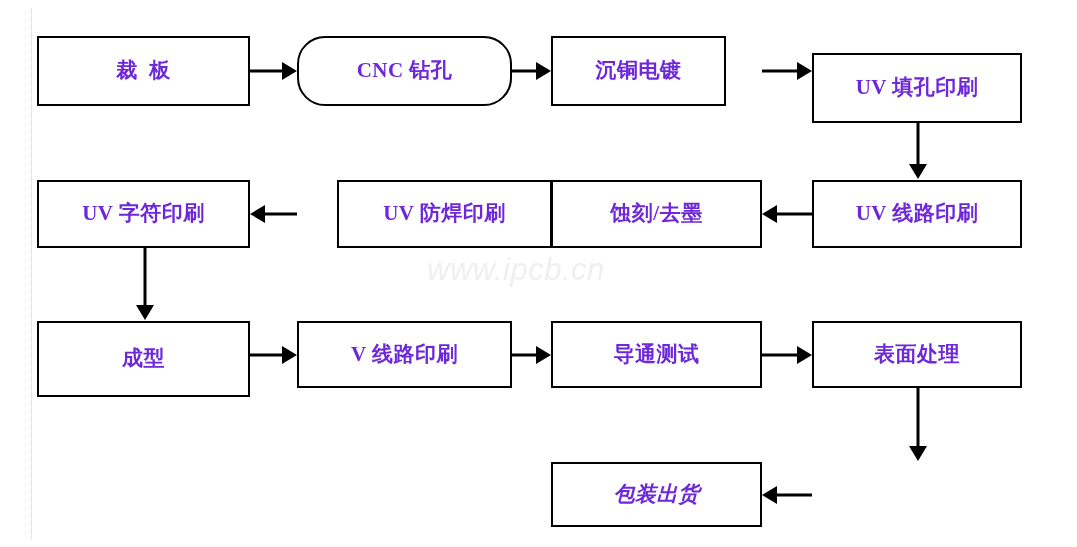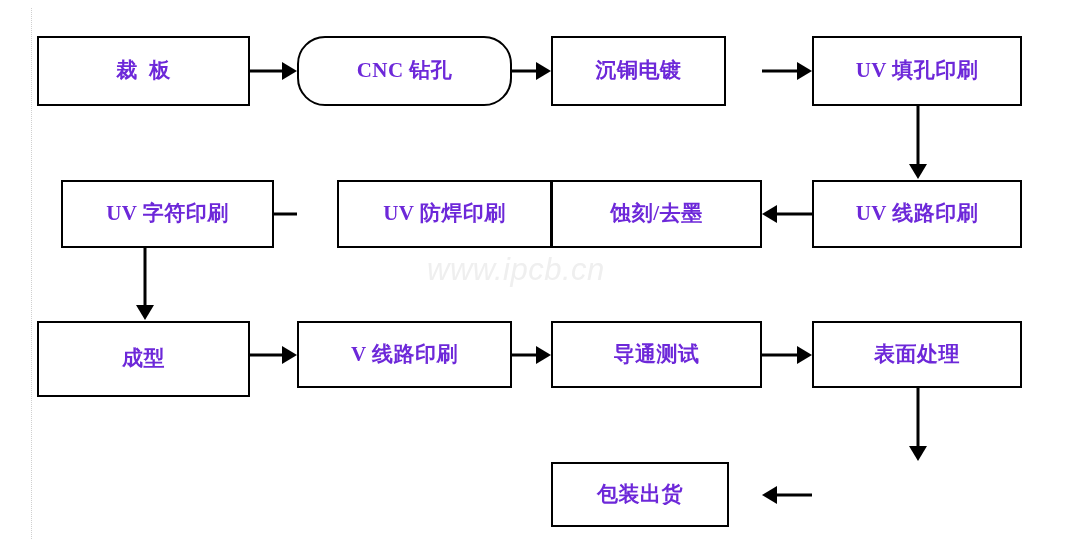--- a/index.html
+++ b/index.html
@@ -98,33 +98,33 @@
 
 <div id="canvas">
 
   <div class="guide-line"></div>
 
   <div class="watermark" style="left:427px; top:252px;">www.ipcb.cn</div>
 
   <div class="node" style="left:37px;  top:36px;  width:213px; height:70px;">裁  板</div>
   <div class="node" style="left:297px; top:36px;  width:215px; height:70px;border-radius:28px;">CNC 钻孔</div>
   <div class="node" style="left:551px; top:36px;  width:175px; height:70px;">沉铜电镀</div>
-  <div class="node" style="left:812px; top:36px;  width:210px; height:70px;">UV 填孔印刷</div>
+  <div class="node" style="left:812px; top:53px;  width:210px; height:70px;">UV 填孔印刷</div>
 
-  <div class="node" style="left:37px;  top:180px; width:213px; height:68px;margin-left:24px;">UV 字符印刷</div>
+  <div class="node" style="left:37px;  top:180px; width:213px; height:68px;">UV 字符印刷</div>
   <div class="node" style="left:297px; top:180px; width:215px; height:68px;margin-left:40px;">UV 防焊印刷</div>
   <div class="node" style="left:551px; top:180px; width:211px; height:68px;">蚀刻/去墨</div>
   <div class="node" style="left:812px; top:180px; width:210px; height:68px;">UV 线路印刷</div>
 
   <div class="node" style="left:37px;  top:321px; width:213px; height:76px;">成型</div>
   <div class="node" style="left:297px; top:321px; width:215px; height:67px;">V 线路印刷</div>
   <div class="node" style="left:551px; top:321px; width:211px; height:67px;">导通测试</div>
   <div class="node" style="left:812px; top:321px; width:210px; height:67px;">表面处理</div>
 
-  <div class="node" style="left:551px; top:462px; width:178px; height:65px;">包装出货</div>
+  <div class="node" style="left:551px; top:462px; width:211px; height:65px;font-style:italic;">包装出货</div>
 
   <div class="conn" style="left:250px; top:62px; width:47px; height:18px;">
     <div class="line-h" style="left:0; width:34px;"></div>
     <div class="head head-right" style="left:32px; top:0;"></div>
   </div>
 
   <div class="conn" style="left:512px; top:62px; width:39px; height:18px;">
     <div class="line-h" style="left:0; width:26px;"></div>
     <div class="head head-right" style="left:24px; top:0;"></div>
   </div>

